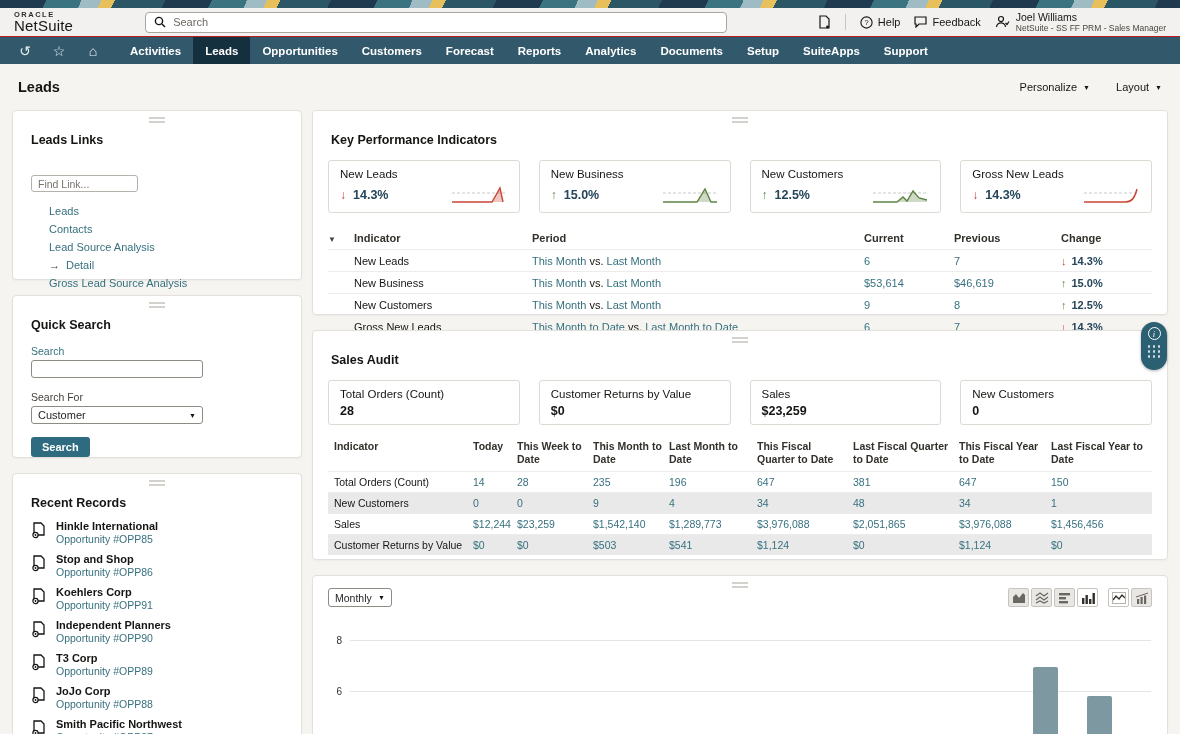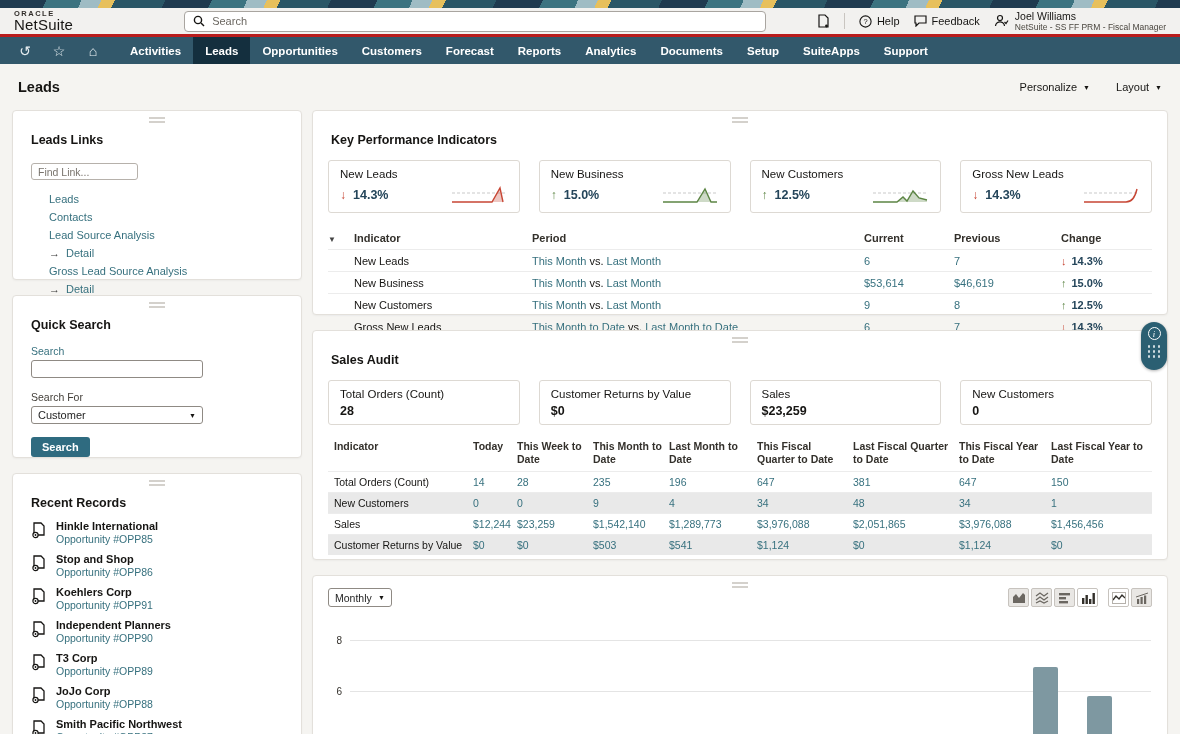--- a/index.html
+++ b/index.html
@@ -5,21 +5,21 @@
   * { margin:0; padding:0; box-sizing:border-box; }
   html,body { width:1180px; height:734px; overflow:hidden; }
   body { font-family:"Liberation Sans", sans-serif; background:#f5f4f1; color:#1f1f1f; position:relative; }
 
   
   .top-stripe { height:8px; width:100%;
     background:repeating-linear-gradient(115deg,#1f3a4f 0 42px,#3c7380 42px 74px,#9fbcc4 74px 92px,#e7c05c 92px 104px,#2a5666 104px 150px);
   }
 
   
-  .header { height:29px; background:#f2f1ef; display:flex; align-items:center; padding:11px 14px; border-bottom:3px solid #b91c1c;gap:39px; }
+  .header { height:29px; background:#f2f1ef; display:flex; align-items:center; padding:11px 14px; border-bottom:1px solid #b91c1c; }
   .logo { line-height:1; margin-right:72px; }
   .logo .oracle { font-size:7.5px; letter-spacing:1.5px; color:#312d2a; font-weight:bold; }
   .logo .netsuite { font-size:15px; color:#161513; letter-spacing:.2px; }
   .search-box { width:582px; height:21px; background:#fff; border:1px solid #aná; border:1px solid #a9a5a0; border-radius:4px; display:flex; align-items:center; padding:0 8px; gap:7px; }
   .search-box input { border:none; outline:none; flex:1; font-size:11px; font-family:inherit; color:#333; background:transparent; }
   .search-box input::placeholder { color:#6b6761; }
   .hdr-right { margin-left:auto; display:flex; align-items:center; gap:14px; }
   .hdr-item { display:flex; align-items:center; gap:5px; font-size:11px; color:#161513; cursor:pointer; }
   .hdr-divider { width:1px; height:16px; background:#c9c5c0; }
   .user-block { display:flex; align-items:center; gap:6px; }
@@ -44,21 +44,21 @@
   
   .content { display:flex; align-items:flex-start; padding:0 12px; gap:10px; }
   .sidebar { width:290px; flex:none; }
   .main { flex:1; min-width:0; }
   .panel { background:#fff; border:1px solid #e3e0db; border-radius:4px; box-shadow:0 1px 2px rgba(0,0,0,.04); margin-bottom:15px; position:relative; }
   .drag-handle { position:absolute; top:4px; left:50%; transform:translateX(-50%); width:16px; cursor:grab; }
   .drag-handle i { display:block; height:2px; background:#d4d1cc; margin:2px 0; }
   .panel-title { font-size:12.5px; font-weight:bold; color:#161513; padding:22px 18px 0; }
 
   
-  .find-input { margin:16px 18px 4px; width:107px; height:17px; border:1px solid #b6b1ab; border-radius:3px; font-size:10.5px; padding:0 6px; font-family:inherit; color:#333; }
+  .find-input { margin:28px 18px 4px; width:107px; height:17px; border:1px solid #b6b1ab; border-radius:3px; font-size:10.5px; padding:0 6px; font-family:inherit; color:#333; }
   .find-input::placeholder { color:#7a756e; }
   .links-list { padding:4px 18px 14px 36px; }
   .link-row { font-size:11px; line-height:14px; margin-top:4px; color:#36707e; cursor:pointer; }
   .link-row .arrow { color:#333; margin-right:6px; }
   a.tlink { color:#36707e; text-decoration:none; cursor:pointer; }
 
   
   .qs-field { padding:0 18px; }
   .qs-label { font-size:10.5px; margin-top:13px; color:#36707e; }
   .qs-label.dark { color:#44403a; }
@@ -167,21 +167,21 @@
     <span class="user-block">
       <span class="icon-svg">
         <svg width="15" height="14" viewBox="0 0 15 14">
             <circle cx="6" cy="4" r="2.5" fill="none" stroke="#161513" stroke-width="1.2"></circle>
             <path d="M1.5 12 c0-3 3-4.2 4.5-4.2 s4.5 1.2 4.5 4.2" fill="none" stroke="#161513" stroke-width="1.2"></path>
             <path d="M10.5 8 l1.5 1.5 2-3" fill="none" stroke="#161513" stroke-width="1.2"></path>
           </svg>
       </span>
       <span class="user-text">
         <div class="user-name">Joel Williams</div>
-        <div class="user-role">NetSuite - SS FF PRM - Fiscal Manager</div>
+        <div class="user-role">NetSuite - SS FF PRM - Sales Manager</div>
       </span>
     </span>
   </div>
 </div>
 
 <div class="nav">
   <span class="nav-iconbtn">↺</span>
   <span class="nav-iconbtn">☆</span>
   <span class="nav-iconbtn">⌂</span>
   <div class="nav-tabs">

